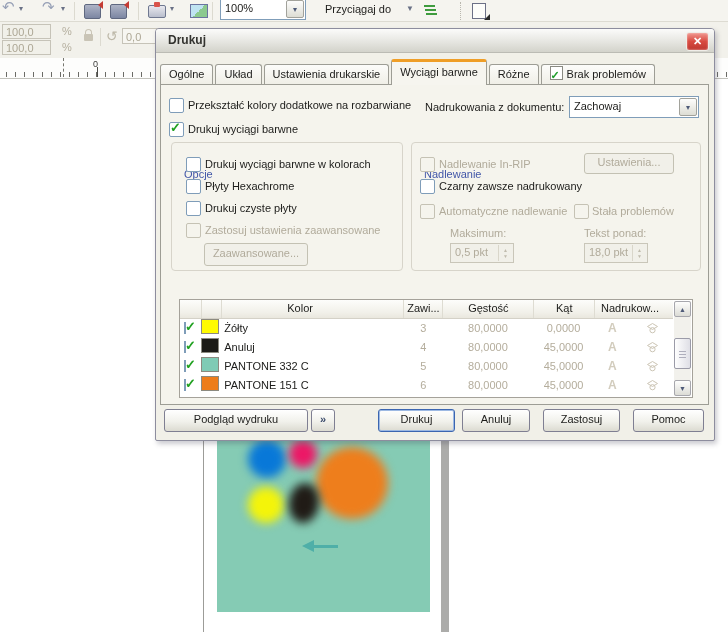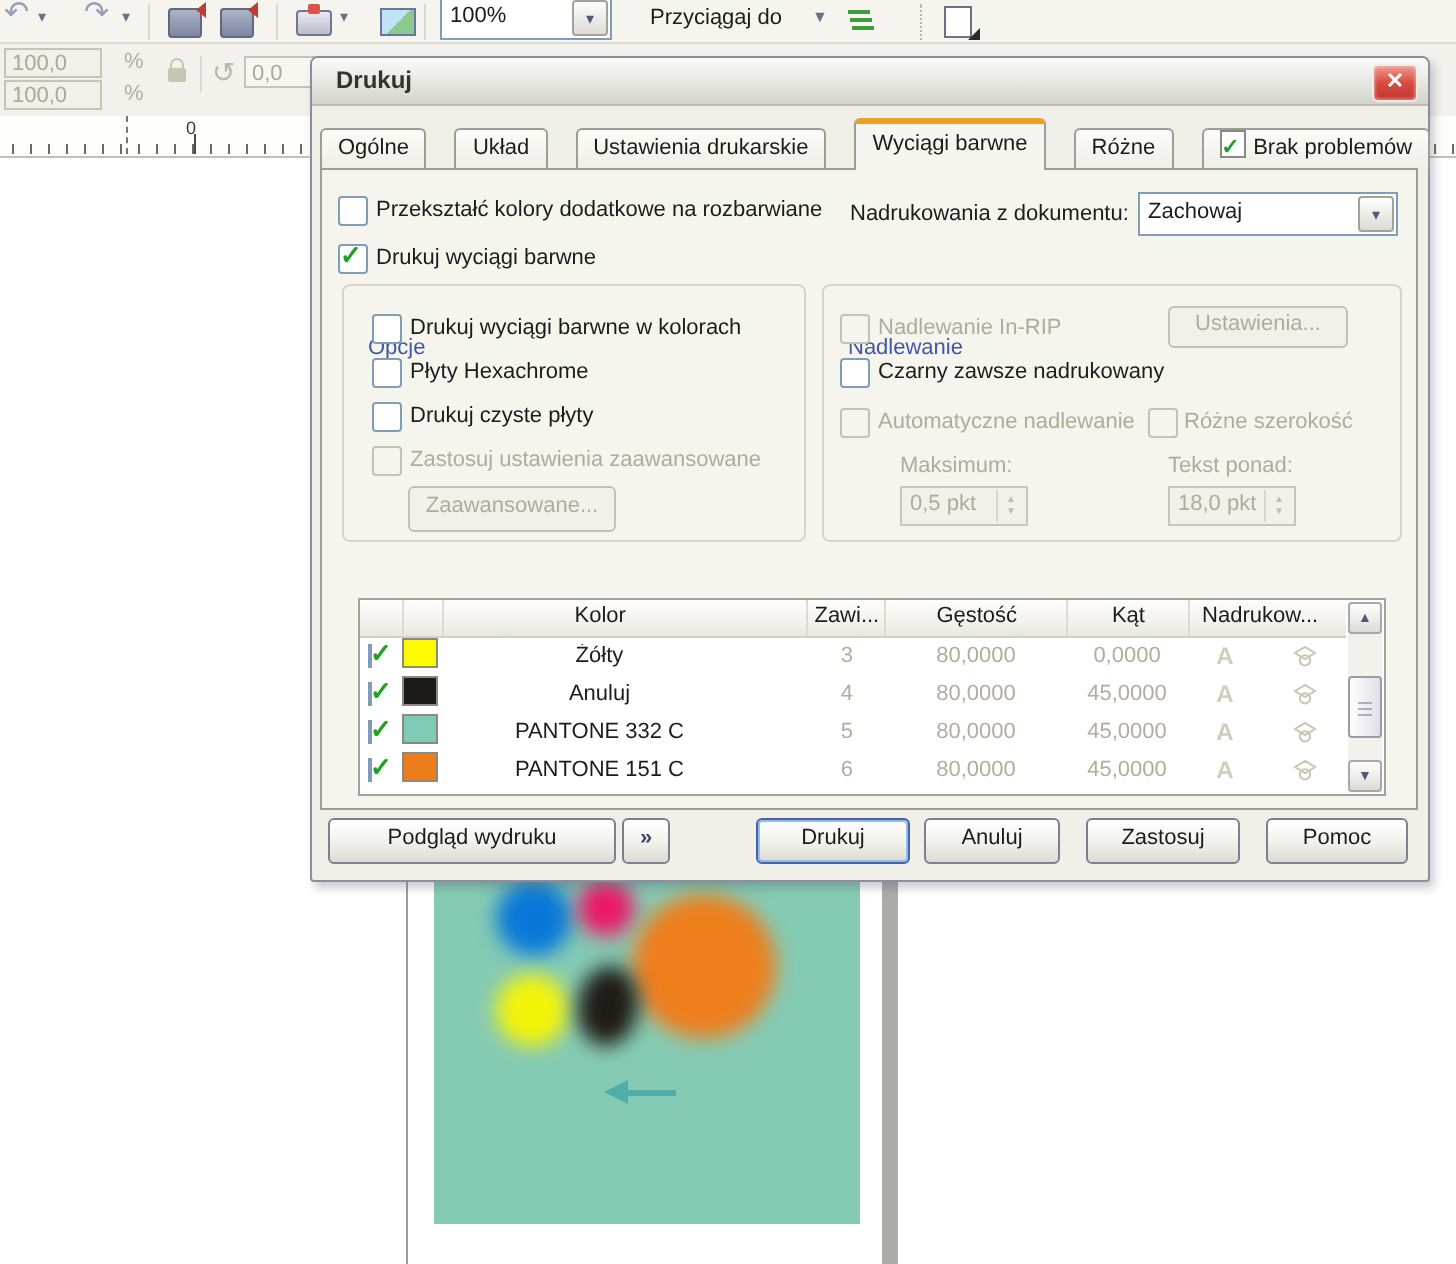--- a/index.html
+++ b/index.html
@@ -55,21 +55,21 @@
 
   
   .dialog{left:155px;top:28px;width:558px;height:411px;background:#F1F0E8;border:1px solid #8D8D9E;
           border-radius:4px 4px 2px 2px;box-shadow:2px 3px 5px rgba(70,70,85,.28);z-index:20;}
   .titlebar{position:absolute;left:0;top:0;right:0;height:23px;border-radius:3px 3px 0 0;
             background:linear-gradient(180deg,#FBFBFA,#E6E6E1 55%,#D3D3CB);border-bottom:1px solid #BBBBB4;}
   .title{position:absolute;left:12px;top:4px;font-size:12px;font-weight:bold;color:#33332F;}
   .close-btn{position:absolute;right:5px;top:3px;width:21px;height:17px;border:1px solid #EFEDE8;border-radius:3px;
              background:linear-gradient(180deg,#F09890,#D84A40 50%,#BE3830);color:#fff;font-size:11px;font-weight:bold;
              text-align:center;line-height:16px;box-shadow:inset 0 0 2px #F8C9C5;}
-  .tabstrip{position:absolute;left:4px;top:30px;height:26px;display:flex;align-items:flex-end;gap:14px;text-align:center;}
+  .tabstrip{position:absolute;left:4px;top:30px;height:26px;display:flex;align-items:flex-end;gap:2px;text-align:center;}
   .tab{height:20px;line-height:19px;padding:0 8px;background:linear-gradient(#FCFCFA,#EFEEE6);
        border:1px solid #9D9D95;border-bottom:none;border-radius:3px 3px 0 0;white-space:nowrap;}
   .tab.active{height:23px;line-height:21px;background:#F6F5EF;border-top:3px solid #EF9E27;position:relative;z-index:3;}
   .tab-ok-ico{display:inline-block;width:11px;height:12px;background:#fff;border:1px solid #8A8A82;margin:0 4px -2px 0;
               position:relative;}
   .tab-ok-ico span{position:absolute;left:0px;top:-1px;color:#1F9E2C;font-size:11px;font-weight:bold;}
   .panel{position:absolute;left:4px;top:55px;width:547px;height:319px;background:#F5F4ED;border:1px solid #9D9D95;z-index:1;}
 
   .cb{position:absolute;width:13px;height:13px;background:#fff;border:1px solid #7F9DB9;border-radius:2px;}
   .cb .chk{position:absolute;left:0px;top:-3px;color:#21A121;font-size:13px;font-weight:bold;}
@@ -89,21 +89,21 @@
   .spinner .sarr span{font-size:5px;color:#C0BCAE;line-height:5px;}
 
   
   .septable{position:absolute;left:18px;top:214px;width:512px;height:97px;background:#fff;border:1px solid #A5A29A;}
   .thead{position:absolute;left:0;top:0;width:493px;height:18px;display:flex;
          background:linear-gradient(#FDFDFB,#F1F0E9 70%,#E9E7DE);border-bottom:1px solid #D4D1C7;}
   .th{line-height:17px;text-align:center;border-left:1px solid #DEDCD2;overflow:hidden;white-space:nowrap;}
   .th:first-child{border-left:none;}
   .trow{position:absolute;left:0;width:493px;height:19px;display:flex;align-items:center;}
   .td{white-space:nowrap;overflow:hidden;}
-  .c-check{width:22px;} .c-sw{width:20px;} .c-name{width:162px;text-align:center;padding-left:4px;box-sizing:border-box;}
+  .c-check{width:22px;} .c-sw{width:20px;} .c-name{width:162px;text-align:left;padding-left:4px;box-sizing:border-box;}
   .c-ord{width:40px;text-align:center;margin-left:29px;} .c-den{width:95px;text-align:center;} .c-ang{width:63px;text-align:center;}
   .c-ov{width:83px;display:flex;justify-content:space-around;align-items:center;}
   .num{color:#B4AD9C;}
   .rowcb{position:relative;width:13px;height:13px;margin-left:4px;background:#fff;border:1px solid #7F9DB9;border-radius:2px;}
   .rowcb .chk{position:absolute;left:0;top:-3px;color:#21A121;font-size:13px;font-weight:bold;}
   .swatch{width:16px;height:13px;border:1px solid #8C8A80;}
   .ovA{color:#D2CCBD;font-weight:bold;font-size:12px;}
   .vscroll{position:absolute;right:1px;top:1px;bottom:1px;width:17px;background:#F2F1EC;}
   .sbtn{position:absolute;left:0;width:17px;height:16px;background:linear-gradient(#FEFEFD,#DCDCD6);
         border:1px solid #A7A7AD;border-radius:2px;text-align:center;box-sizing:border-box;}
@@ -217,21 +217,21 @@
     <div class="group" style="left:250px;top:57px;width:288px;height:127px">
       <span class="gcap">Nadlewanie</span>
       <span class="cb dis" style="left:8px;top:14px"></span>
       <span class="lbl dis-t" style="left:27px;top:15px">Nadlewanie In-RIP</span>
       <span class="btn dis" style="left:172px;top:10px;width:88px;height:19px;line-height:17px">Ustawienia...</span>
       <span class="cb" style="left:8px;top:36px"></span>
       <span class="lbl" style="left:27px;top:37px">Czarny zawsze nadrukowany</span>
       <span class="cb dis" style="left:8px;top:61px"></span>
       <span class="lbl dis-t" style="left:27px;top:62px">Automatyczne nadlewanie</span>
       <span class="cb dis" style="left:162px;top:61px"></span>
-      <span class="lbl dis-t" style="left:180px;top:62px">Różne szerokość</span>
+      <span class="lbl dis-t" style="left:180px;top:62px">Stała problemów</span>
       <span class="lbl dis-t" style="left:38px;top:84px">Maksimum:</span>
       <span class="lbl dis-t" style="left:172px;top:84px">Tekst ponad:</span>
       <div class="spinner" style="left:38px;top:100px">
         <span class="sval">0,5 pkt</span>
         <span class="sarr">
             <span>▲</span>
             <span>▼</span>
           </span>
       </div>
       <div class="spinner" style="left:172px;top:100px">

